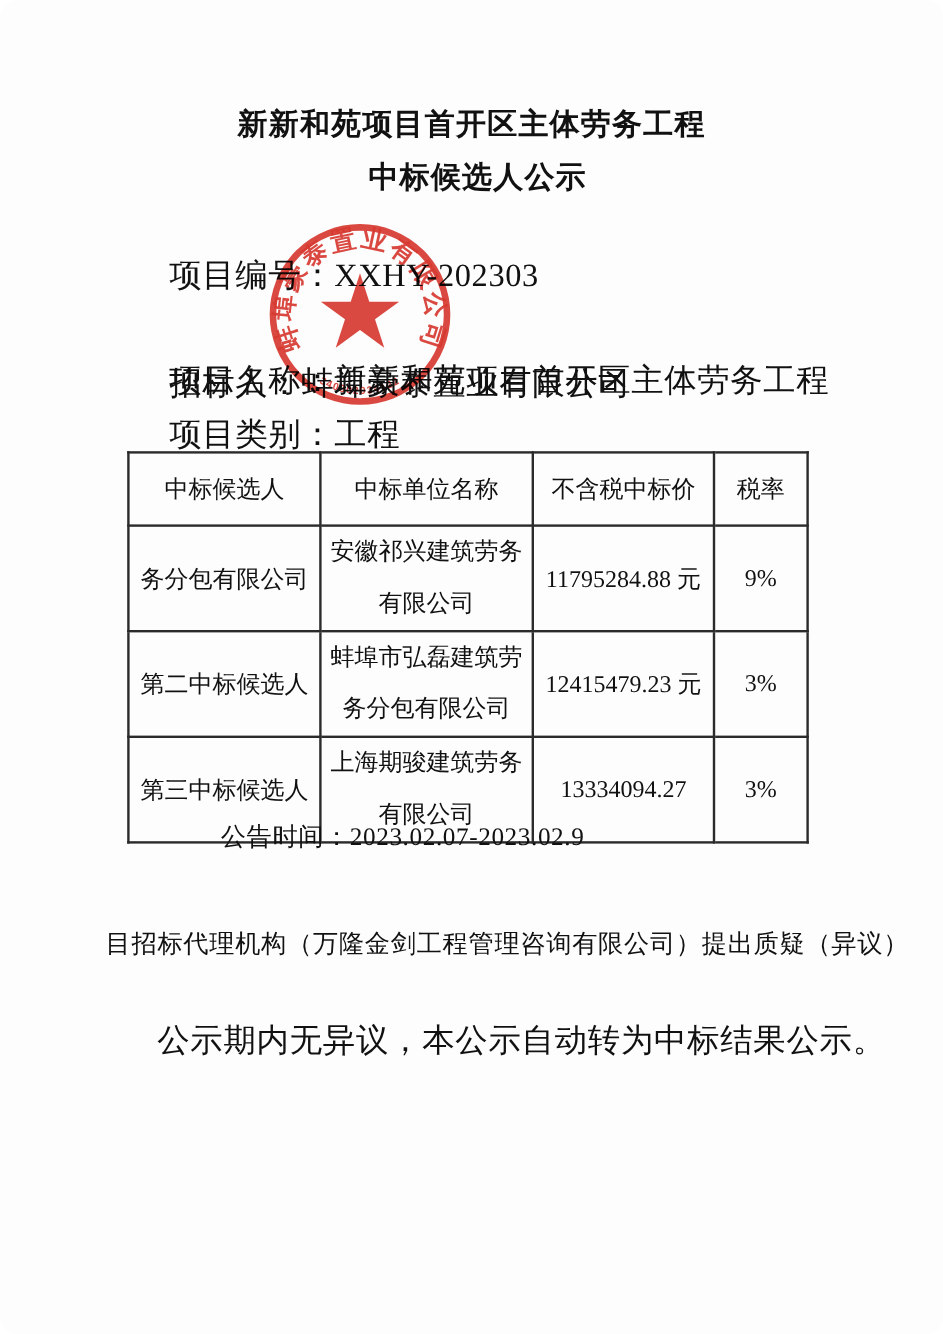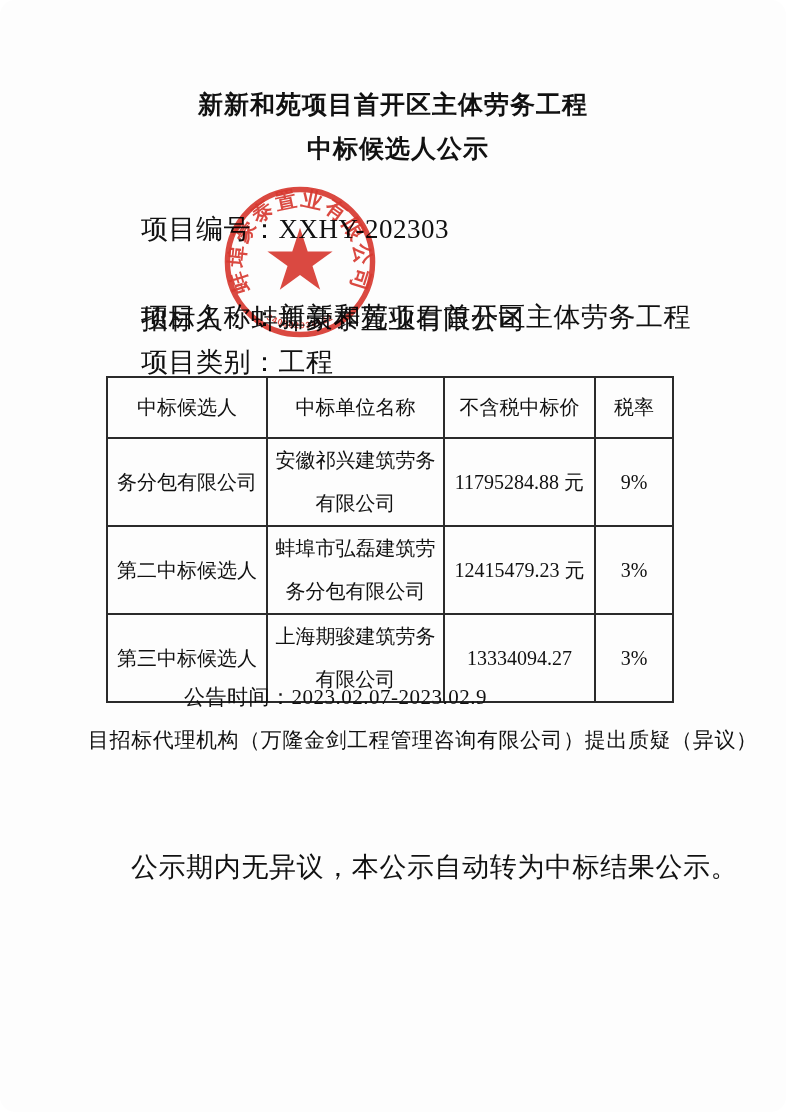--- a/index.html
+++ b/index.html
@@ -89,21 +89,21 @@
   }
   .notice-line {
     position: absolute;
     left: 88px;
     width: 615px;
     font-size: 21px;
     letter-spacing: 0.6px;
     white-space: nowrap;
   }
   #notice-0 { top: 720px; padding-left: 52px; }
-  #notice-1 { top: 726px; }
+  #notice-1 { top: 772px; }
   #notice-2 { top: 806px; }
   .closing-line {
     position: absolute;
     left: 131px;
     top: 849px;
     font-size: 27px;
     letter-spacing: 0.6px;
     white-space: nowrap;
   }
 </style>

